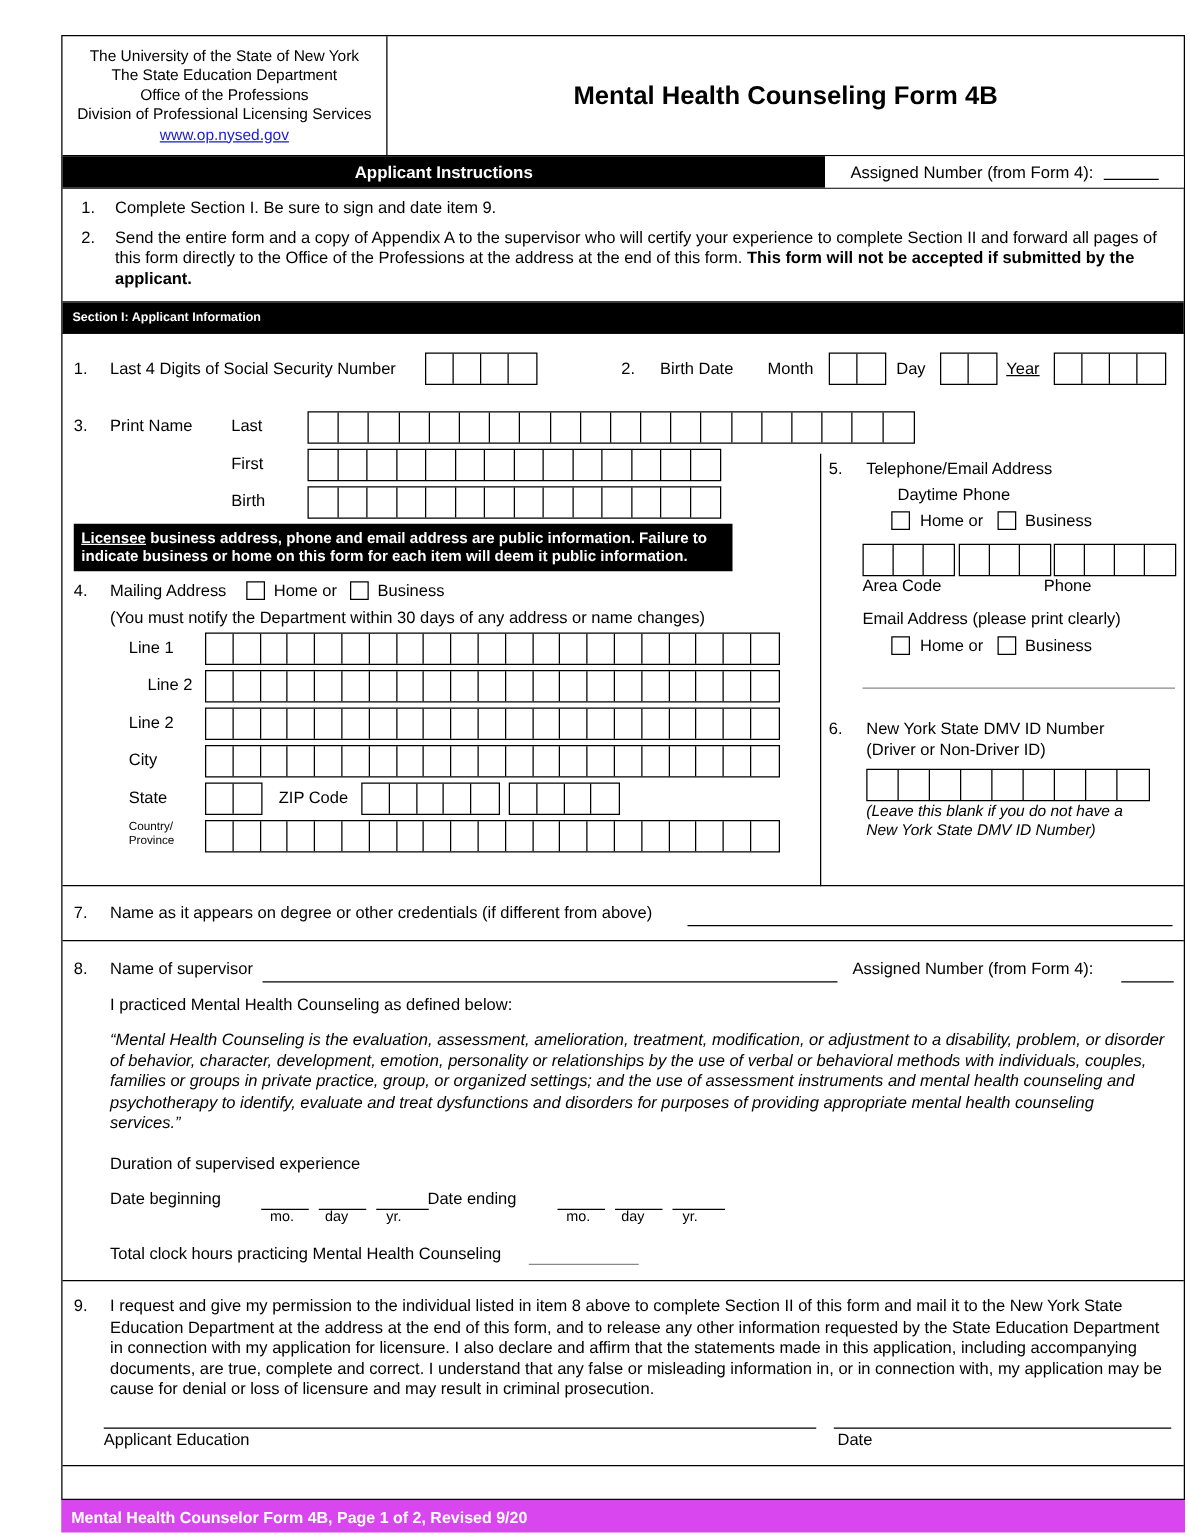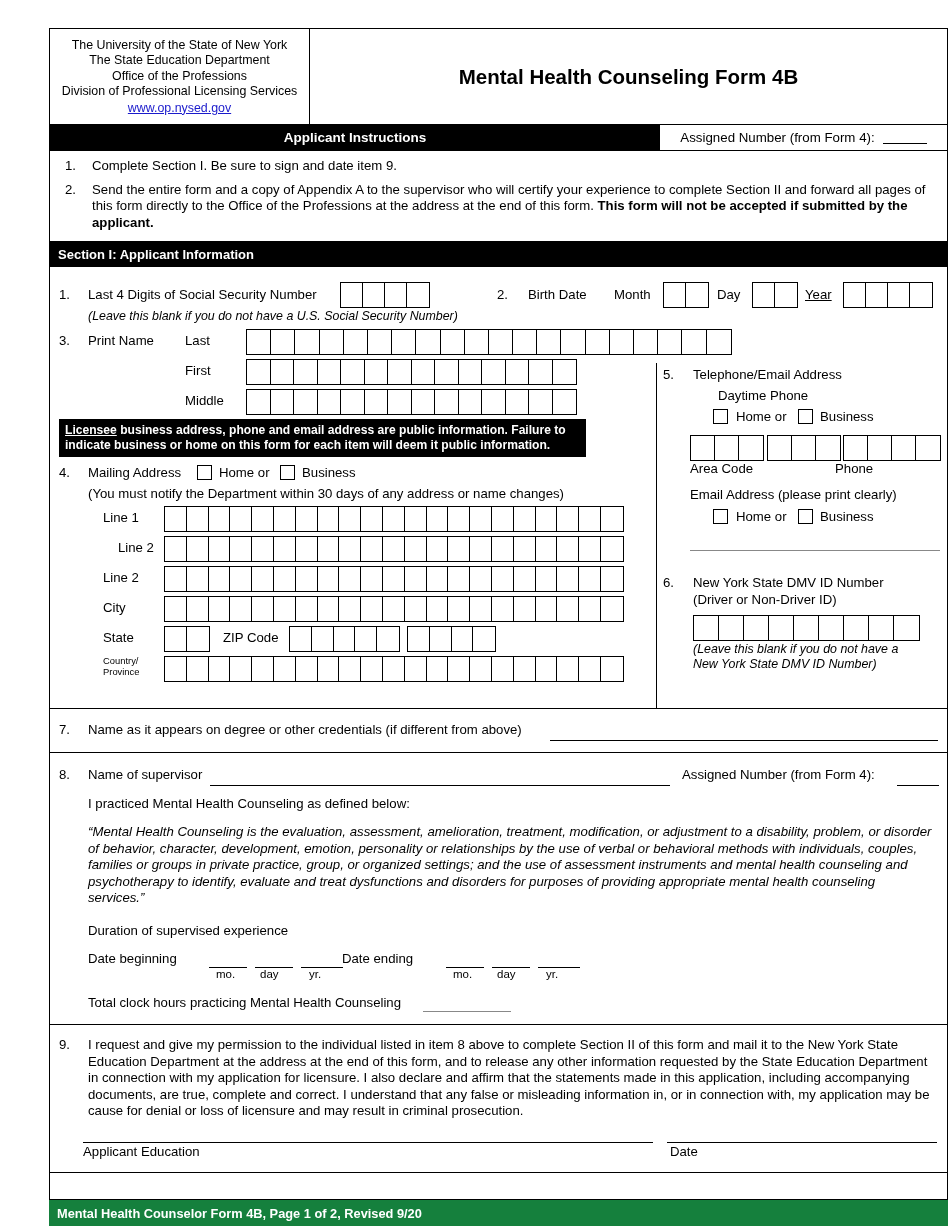--- a/index.html
+++ b/index.html
@@ -104,21 +104,21 @@
   .assigned-rule {
     display: inline-block;
     width: 44px;
     border-bottom: 1px solid #000;
     height: 12px;
     margin-left: 8px;
   }
   .section-bar {
     background: #000;
     color: #fff;
-    font-size: 13px;
+    font-size: 10px;
     font-weight: bold;
     height: 25px;
     display: flex;
     align-items: center;
     padding-left: 8px;
     box-sizing: border-box;
     border-bottom: 1px solid #000;
   }
 
   
@@ -236,21 +236,21 @@
     line-height: 16.6px;
   }
   .para.italic { font-style: italic; }
 
   .footer-bar {
     position: absolute;
     left: 25px;
     top: 1200px;
     width: 899px;
     height: 26px;
-    background: #15803d;
+    background: #d946ef;
     color: #fff;
     font-size: 12.8px;
     font-weight: bold;
     display: flex;
     align-items: center;
     padding-left: 8px;
     box-sizing: border-box;
   }
 </style>
 </head>
@@ -297,21 +297,20 @@
     <div class="sec1">
 
       <span class="fld-num" style="left:9px; top:20px;">1.</span>
       <span class="fld-label" style="left:38px; top:20px;">Last 4 Digits of Social Security Number</span>
       <div class="boxes" id="ssn-boxes" style="left: 290px; top: 15px; height: 24px; width: 88px;">
           <span style="width:22px;height:100%"></span>
           <span style="width:22px;height:100%"></span>
           <span style="width:22px;height:100%"></span>
           <span style="width:22px;height:100%"></span>
         </div>
-      <span class="fld-label italic" style="left:38px; top:42px; font-size:12.4px;">(Leave this blank if you do not have a U.S. Social Security Number)</span>
 
       <span class="fld-num" style="left:447px; top:20px;">2.</span>
       <span class="fld-label" style="left:478px; top:20px;">Birth Date</span>
       <span class="fld-label" style="left:564px; top:20px;">Month</span>
       <div class="boxes" id="bd-month" style="left: 613px; top: 15px; height: 24px; width: 44px;">
           <span style="width:22px;height:100%"></span>
           <span style="width:22px;height:100%"></span>
         </div>
       <span class="fld-label" style="left:667px; top:20px;">Day</span>
       <div class="boxes" id="bd-day" style="left: 702px; top: 15px; height: 24px; width: 44px;">
@@ -364,21 +363,21 @@
           <span style="width:23.5px;height:100%"></span>
           <span style="width:23.5px;height:100%"></span>
           <span style="width:23.5px;height:100%"></span>
           <span style="width:23.5px;height:100%"></span>
           <span style="width:23.5px;height:100%"></span>
           <span style="width:23.5px;height:100%"></span>
           <span style="width:23.5px;height:100%"></span>
           <span style="width:23.5px;height:100%"></span>
         </div>
 
-      <span class="fld-label" style="left:135px; top:126px;">Middle</span>
+      <span class="fld-label" style="left:135px; top:126px;">Birth</span>
       <div class="boxes" id="name-middle" style="left: 196px; top: 122px; height: 24px; width: 329px;">
           <span style="width:23.5px;height:100%"></span>
           <span style="width:23.5px;height:100%"></span>
           <span style="width:23.5px;height:100%"></span>
           <span style="width:23.5px;height:100%"></span>
           <span style="width:23.5px;height:100%"></span>
           <span style="width:23.5px;height:100%"></span>
           <span style="width:23.5px;height:100%"></span>
           <span style="width:23.5px;height:100%"></span>
           <span style="width:23.5px;height:100%"></span>

